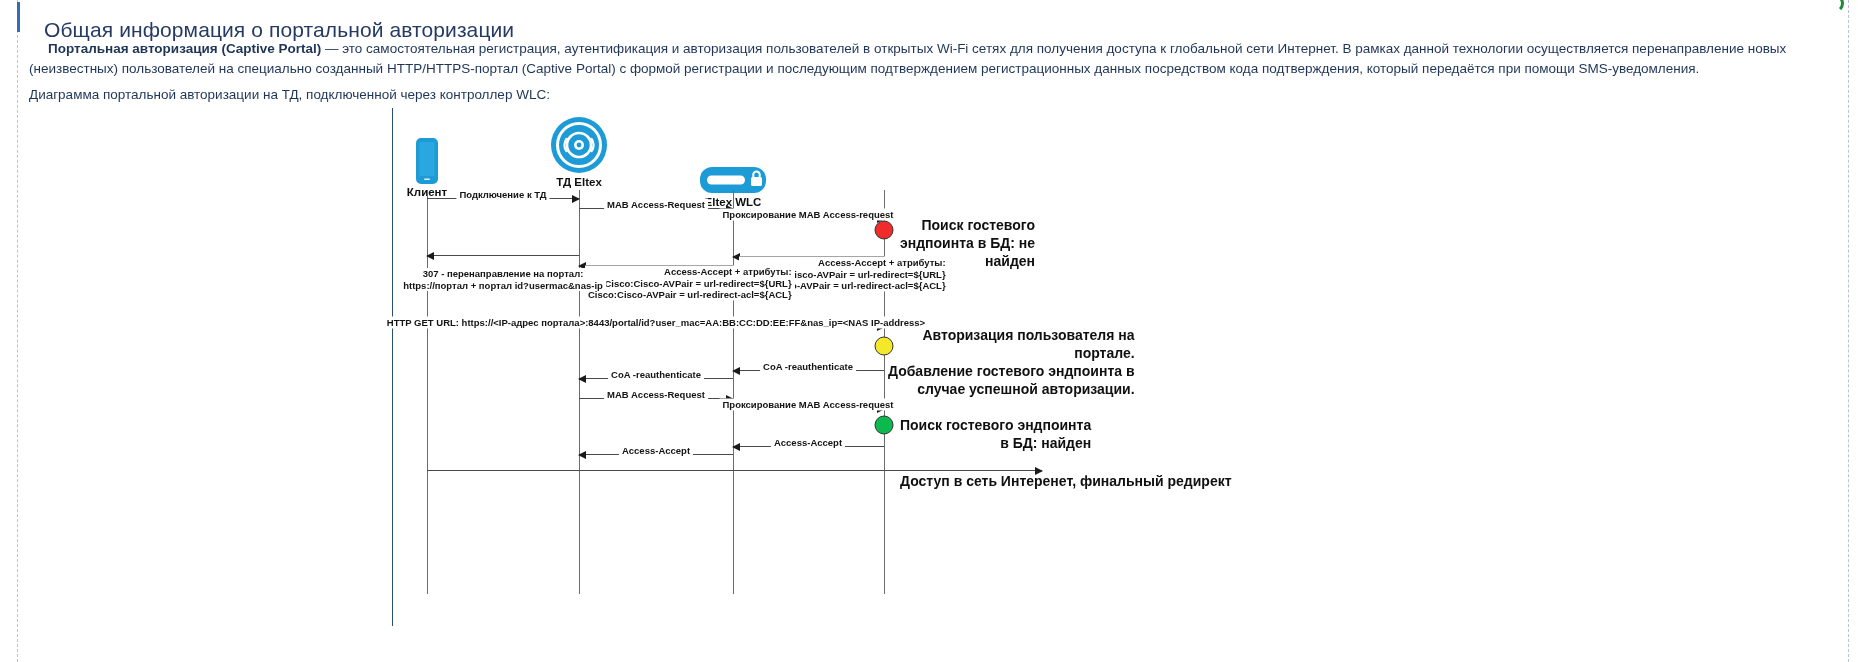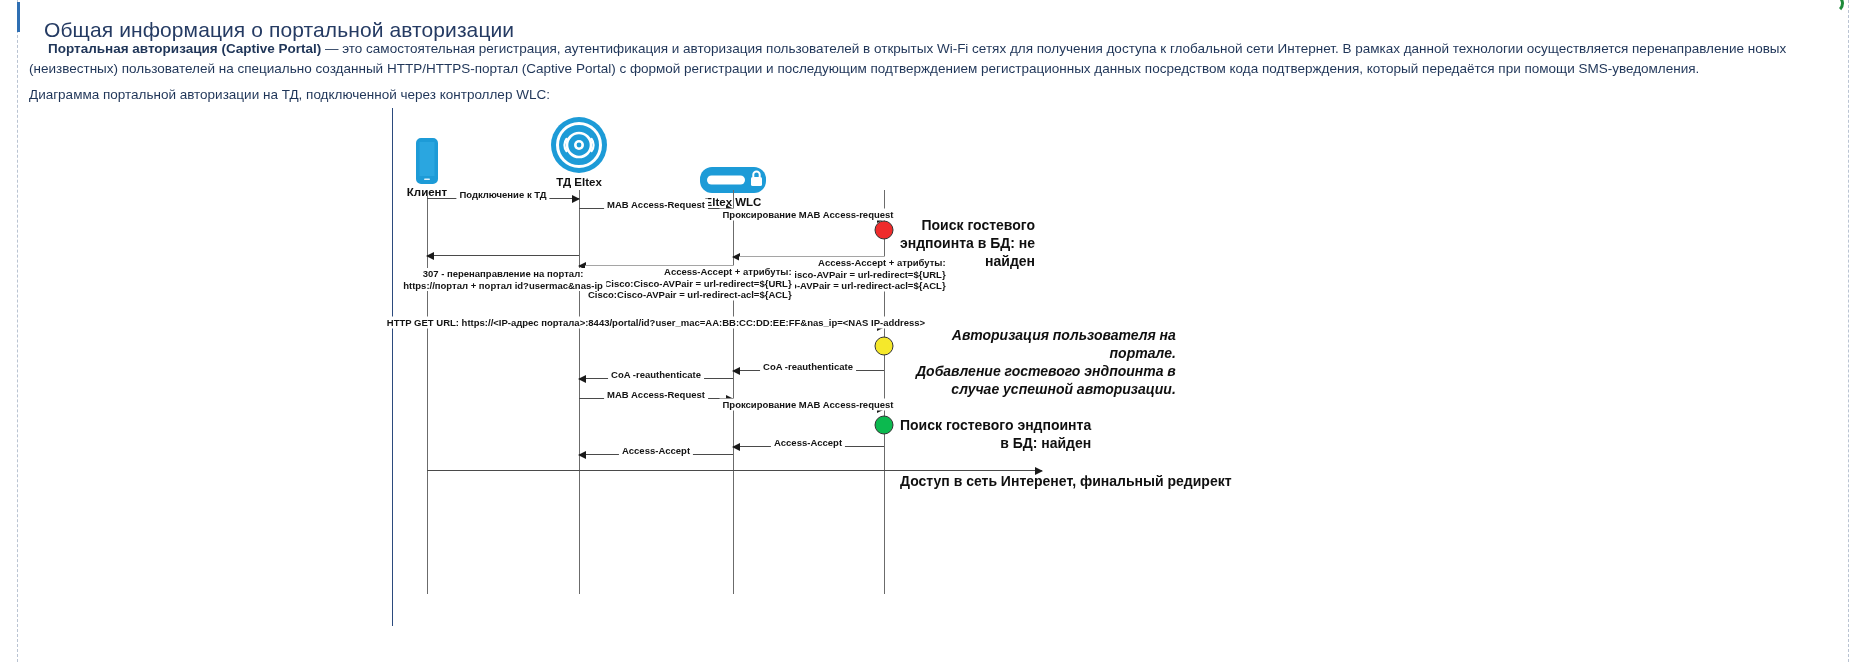--- a/index.html
+++ b/index.html
@@ -264,21 +264,21 @@
   </div>
   <div class="msg-label multiline" style="left:111px; top:183px; text-align:center; transform:translate(-50%,-100%);">307 - перенаправление на портал:
 https://портал + портал id?usermac&amp;nas-ip</div>
 
   <div class="msg" style="left:35px; top:218px; width:457px;">
     <span class="arrowhead right"></span>
   </div>
   <div class="msg-label" style="left:264px; top:220px;">HTTP GET URL: https://&lt;IP-адрес портала&gt;:8443/portal/id?user_mac=AA:BB:CC:DD:EE:FF&amp;nas_ip=&lt;NAS IP-address&gt;</div>
 
   <div class="dot" style="left:492px; top:238px; background:#f5e82b;"></div>
-  <div class="note" style="left:524px; top:218px;font-style:italic;">Авторизация пользователя на
+  <div class="note" style="left:496px; top:218px;">Авторизация пользователя на
 портале.
 Добавление гостевого эндпоинта в
 случае успешной авторизации.</div>
 
   <div class="msg" style="left:341px; top:262px; width:151px;">
     <span class="arrowhead left"></span>
   </div>
   <div class="msg-label" style="left:416px; top:264px;">CoA -reauthenticate</div>
 
   <div class="msg" style="left:187px; top:270px; width:154px;">

